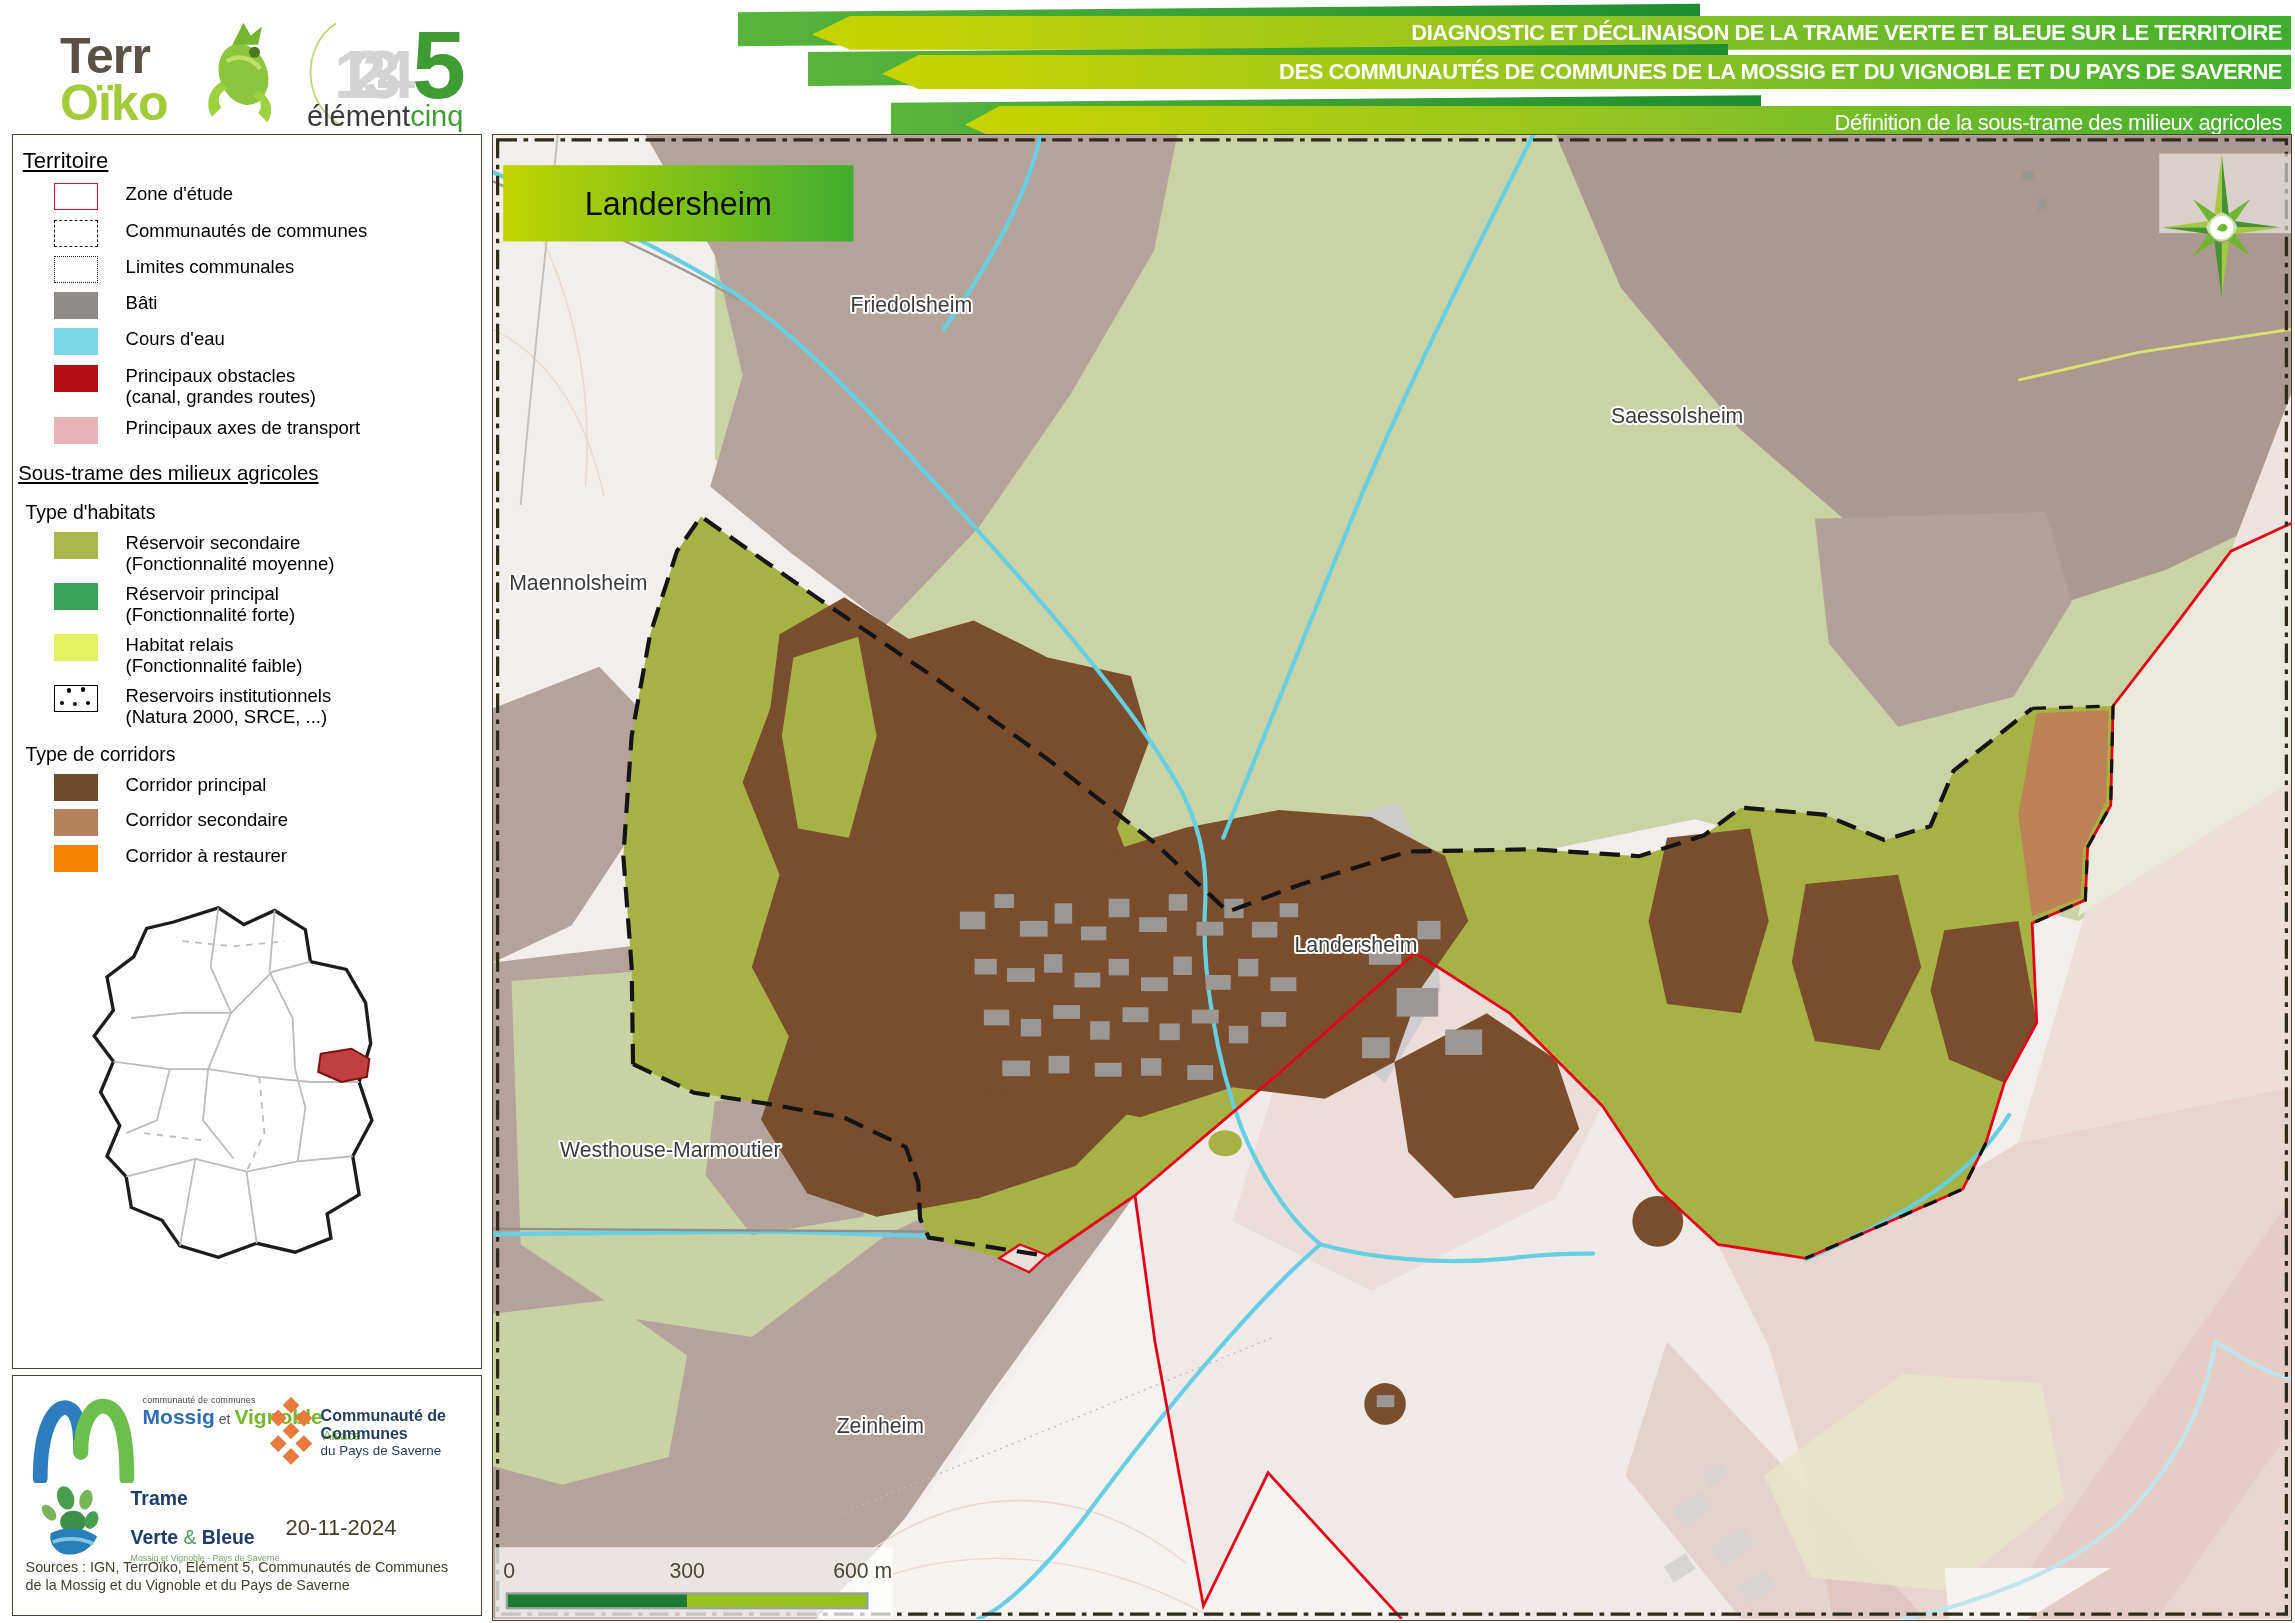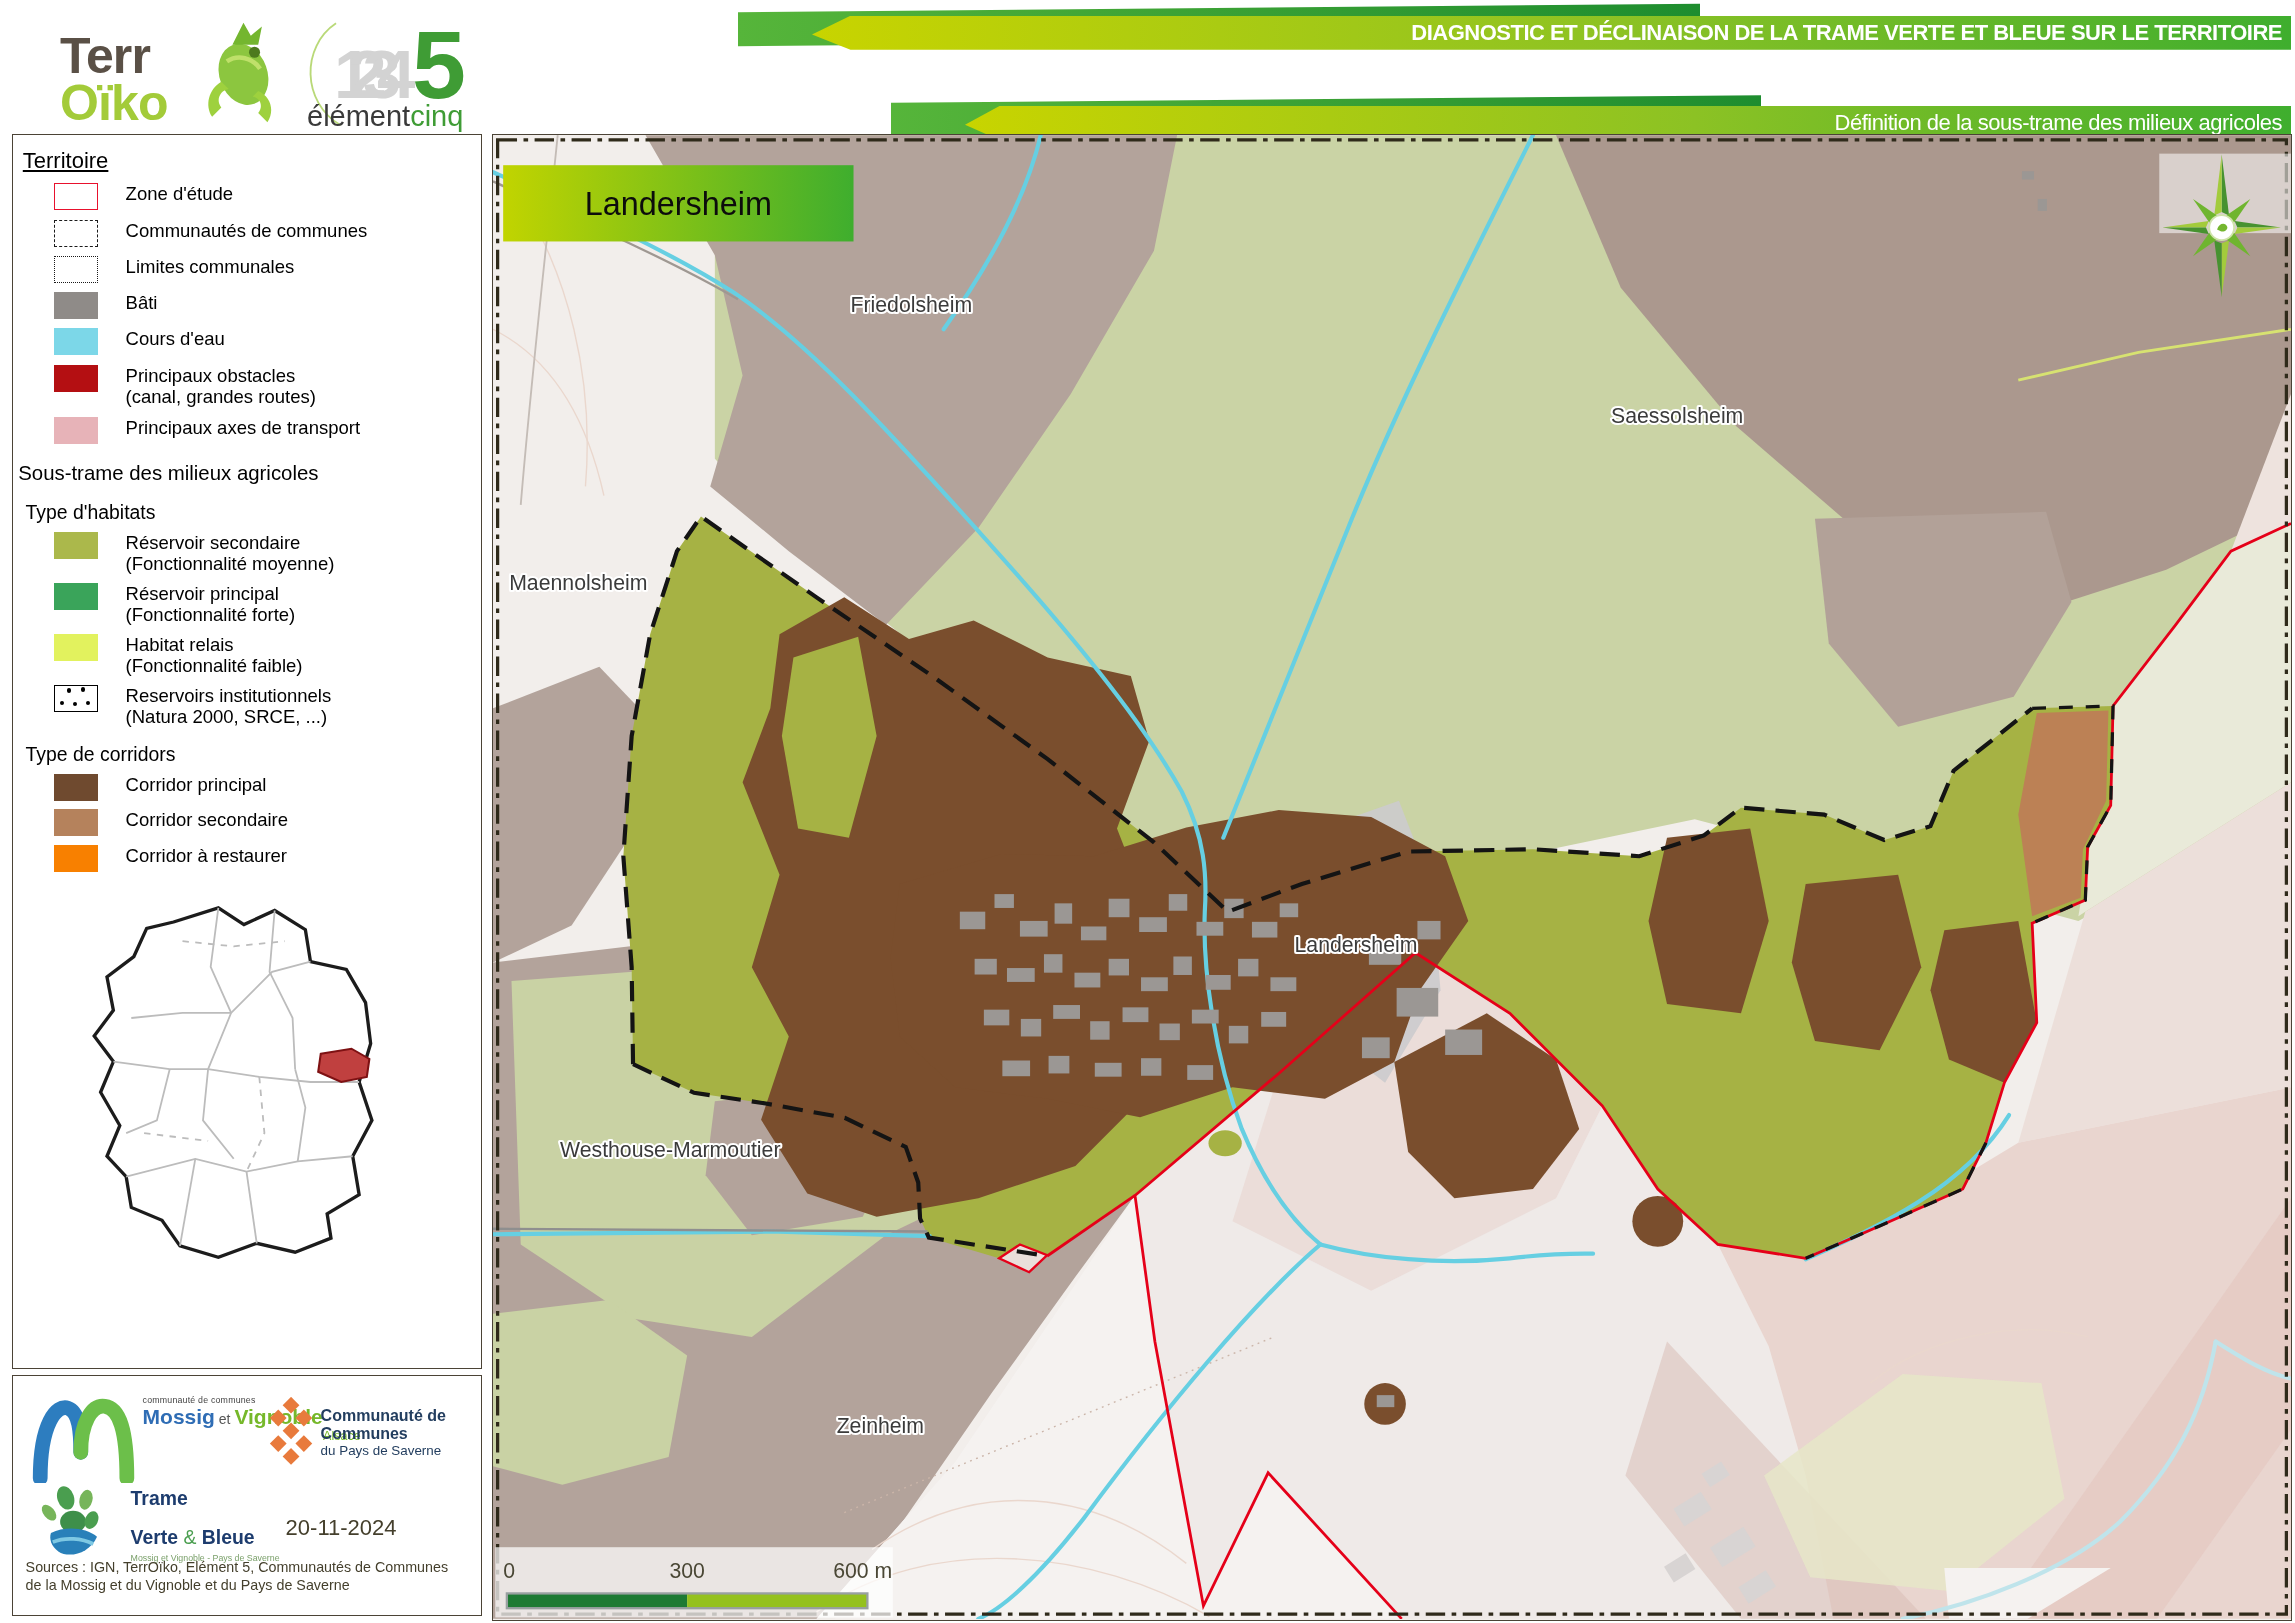--- a/index.html
+++ b/index.html
@@ -35,21 +35,21 @@
   
   .legend-panel{position:absolute;left:11.6px;top:134px;width:470px;height:1235px;
       background:#fff;border:1.9px solid #4b4336;box-sizing:border-box;}
   .footer-panel{position:absolute;left:11.6px;top:1375px;width:470px;height:241px;
       background:#fff;border:1.9px solid #4b4336;box-sizing:border-box;}
   .map-panel{position:absolute;left:492px;top:134px;width:1800px;height:1487px;
       border:1.4px solid #4b4336;box-sizing:border-box;background:#f2eeeb;}
 
   
   .lg-h1{font-size:22px;color:#000;text-decoration:underline;margin:13px 0 4.6px 10.2px;}
-  .lg-h2{font-size:20.4px;color:#000;margin:18.5px 0 4.6px 5.6px;}
+  .lg-h2{font-size:20.4px;color:#000;text-decoration:underline;margin:18.5px 0 4.6px 5.6px;}
   .lg-sub{font-size:19.4px;color:#000;margin:15.7px 0 6.5px 13px;}
   .lg-row{display:flex;align-items:flex-start;margin:8.3px 0 0 41px;}
   .sw{width:44px;height:27px;flex:0 0 44px;margin-right:28px;box-sizing:border-box;background:#fff;}
   .sw-zone{border:1.9px solid #e8112d;}
   .sw-dashed{border:1.9px dashed #1a1a1a;}
   .sw-dotted{border:1.9px dotted #1a1a1a;}
   .sw-dots{border:1.4px solid #000;position:relative;}
   .sw-dots i{position:absolute;width:4.2px;height:4.2px;border-radius:50%;background:#000;}
   .lg-label{font-size:18.5px;color:#000;line-height:1.15;}
   .lg-territoire .lg-row{margin-top:9.3px;}
@@ -106,20 +106,24 @@
       </svg>
     </span>
     <span class="e5-digits">1234</span>
     <span class="e5-five">5</span>
     <span class="e5-word"><span>élément</span><b>cinq</b></span>
   </div>
 
   <div class="titlebar tb1">
     <div class="accent"></div>
     <div class="bar">DIAGNOSTIC ET DÉCLINAISON DE LA TRAME VERTE ET BLEUE SUR LE TERRITOIRE</div>
+  </div>
+  <div class="titlebar tb2">
+    <div class="accent"></div>
+    <div class="bar">DES COMMUNAUTÉS DE COMMUNES DE LA MOSSIG ET DU VIGNOBLE ET DU PAYS DE SAVERNE</div>
   </div>
   <div class="titlebar tb3">
     <div class="accent"></div>
     <div class="bar">Définition de la sous-trame des milieux agricoles</div>
   </div>
 
   <div class="legend-panel">
     <div class="lg-territoire">
       <div class="lg-h1">Territoire</div>
 

